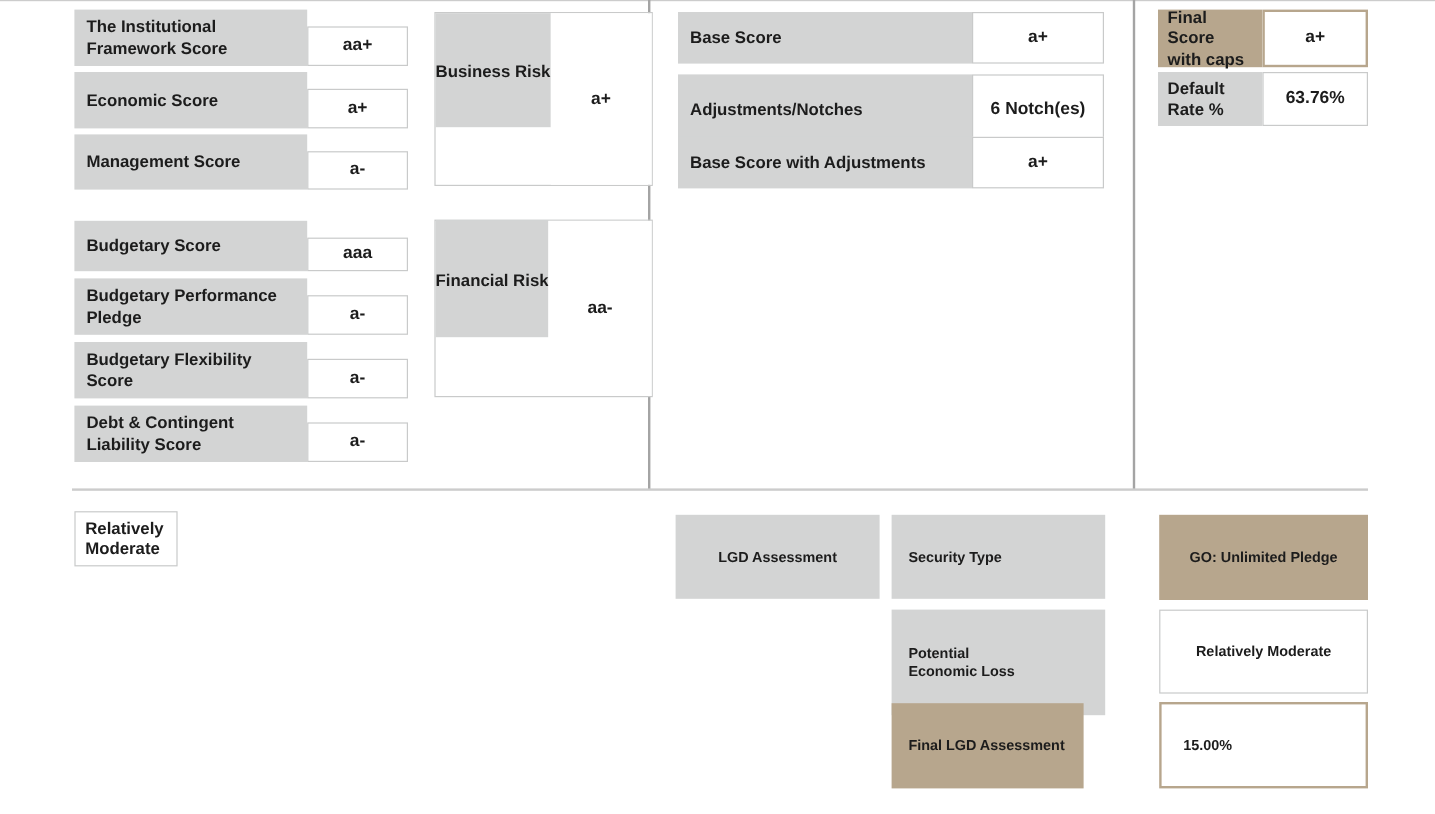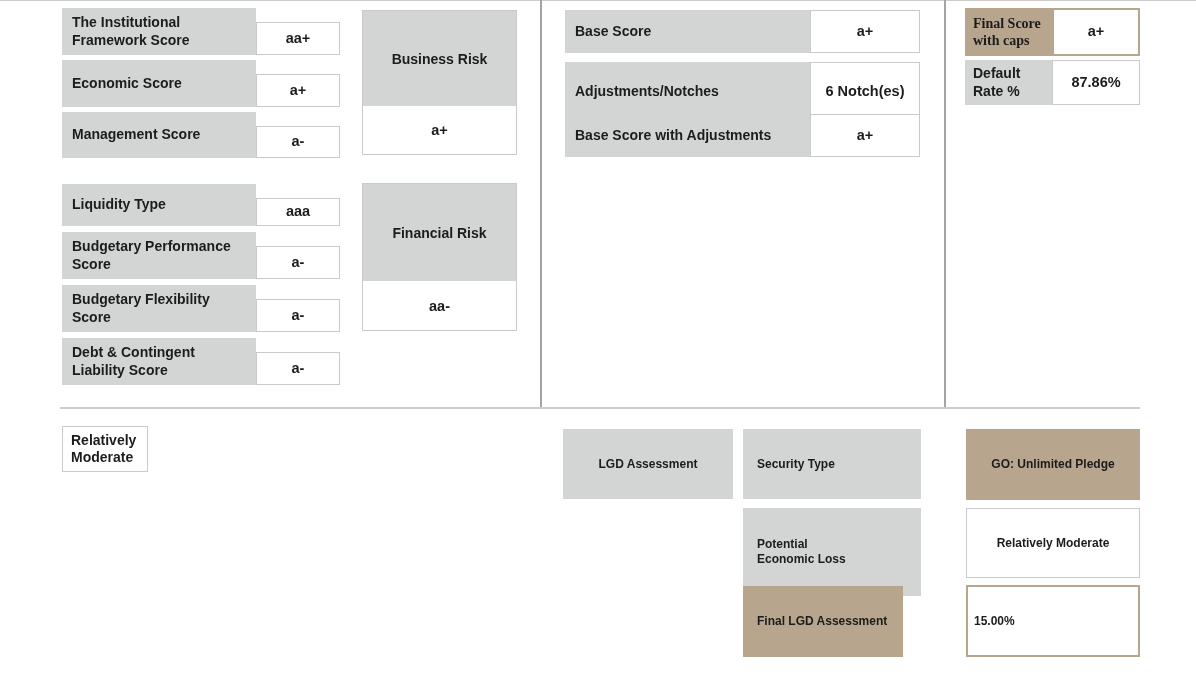--- a/index.html
+++ b/index.html
@@ -18,43 +18,43 @@
 
   .row{position:absolute;display:flex;align-items:stretch;}
   .lbl{
     background:var(--box_gray,#d3d4d4);
     display:flex;align-items:center;
     padding:0 10px;
     font-size:14px;line-height:1.22;
     white-space:pre-line;
     box-sizing:border-box;
   }
-  .lbl.tan{background:var(--accent_tan,#b7a68d);font-family:Liberation Serif, serif;}
+  .lbl.tan{background:var(--accent_tan,#b7a68d);}
   .val{
     background:#ffffff;
     border:1px solid var(--border_gray,#c9caca);
     display:flex;align-items:center;justify-content:center;
     font-size:14.5px;line-height:1.2;
     box-sizing:border-box;
     white-space:pre-line;
   }
   .val.tanborder{border:2px solid var(--accent_tan,#b7a68d);}
   .val.leftalign{justify-content:flex-start;padding-left:8px;}
 
   
   .score-row{left:62px;width:278px;}
   .score-row .lbl{width:194px;}
   .score-row .val{width:84px;margin-top:14px;}
 
   
   .riskbox{
-    position:absolute;left:362px;width:155px;
+    position:absolute;left:362px;width:182px;
     border:1px solid var(--border_gray,#c9caca);
     box-sizing:border-box;
-    display:flex;flex-direction:column;
+    display:flex;flex-direction:row;
   }
   .risk-head{
     background:var(--box_gray,#d3d4d4);
     display:flex;align-items:center;justify-content:center;
     font-size:14px;
   }
   .risk-val{
     background:#fff;flex:1;
     display:flex;align-items:center;justify-content:center;
     font-size:14.5px;
@@ -82,21 +82,21 @@
     font-size:12px;line-height:1.25;
     box-sizing:border-box;
     white-space:pre-line;
   }
   .block.grayfill{background:var(--box_gray,#d3d4d4);}
   .block.tanfill{background:var(--accent_tan,#b7a68d);}
   .block.whitebox{background:#fff;border:1px solid var(--border_gray,#c9caca);}
   .block.whitebox.tanborder{border:2px solid var(--accent_tan,#b7a68d);}
   .block.center{justify-content:center;}
   .block.padleft{padding-left:14px;}
-  .block.padleft18{padding-left:6px;}
+  .block.padleft18{padding-left:18px;}
 </style>
 </head>
 <body>
 
 <div class="canvas">
 
   <div class="topline"></div>
   <div class="vdiv" style="left:540px"></div>
   <div class="vdiv" style="left:944px"></div>
   <div class="hdiv"></div>
@@ -108,26 +108,26 @@
   </div>
   <div class="row score-row" style="top:60px;height:47px">
     <div class="lbl">Economic Score</div>
     <div class="val">a+</div>
   </div>
   <div class="row score-row" style="top:112px;height:46px">
     <div class="lbl">Management Score</div>
     <div class="val">a-</div>
   </div>
   <div class="row score-row" style="top:184px;height:42px">
-    <div class="lbl">Liquidity Type</div>
+    <div class="lbl">Budgetary Score</div>
     <div class="val">aaa</div>
   </div>
   <div class="row score-row" style="top:232px;height:47px">
     <div class="lbl">Budgetary Performance
-Score</div>
+Pledge</div>
     <div class="val">a-</div>
   </div>
   <div class="row score-row" style="top:285px;height:47px">
     <div class="lbl">Budgetary Flexibility
 Score</div>
     <div class="val">a-</div>
   </div>
   <div class="row score-row" style="top:338px;height:47px">
     <div class="lbl">Debt &amp; Contingent
 Liability Score</div>
@@ -157,21 +157,21 @@
   </div>
 
   <div class="row fin-row" style="top:8px;height:48px">
     <div class="lbl tan">Final Score
 with caps</div>
     <div class="val tanborder">a+</div>
   </div>
   <div class="row fin-row" style="top:60px;height:45px">
     <div class="lbl">Default
 Rate %</div>
-    <div class="val">87.86%</div>
+    <div class="val">63.76%</div>
   </div>
 
   <div class="row esg-row">
     <div class="val leftalign">Relatively
 Moderate</div>
   </div>
 
   <div class="block grayfill center" style="left:563px;top:429px;width:170px;height:70px">LGD Assessment</div>
 
   <div class="block tanfill center" style="left:966px;top:429px;width:174px;height:71px">GO: Unlimited Pledge</div>

